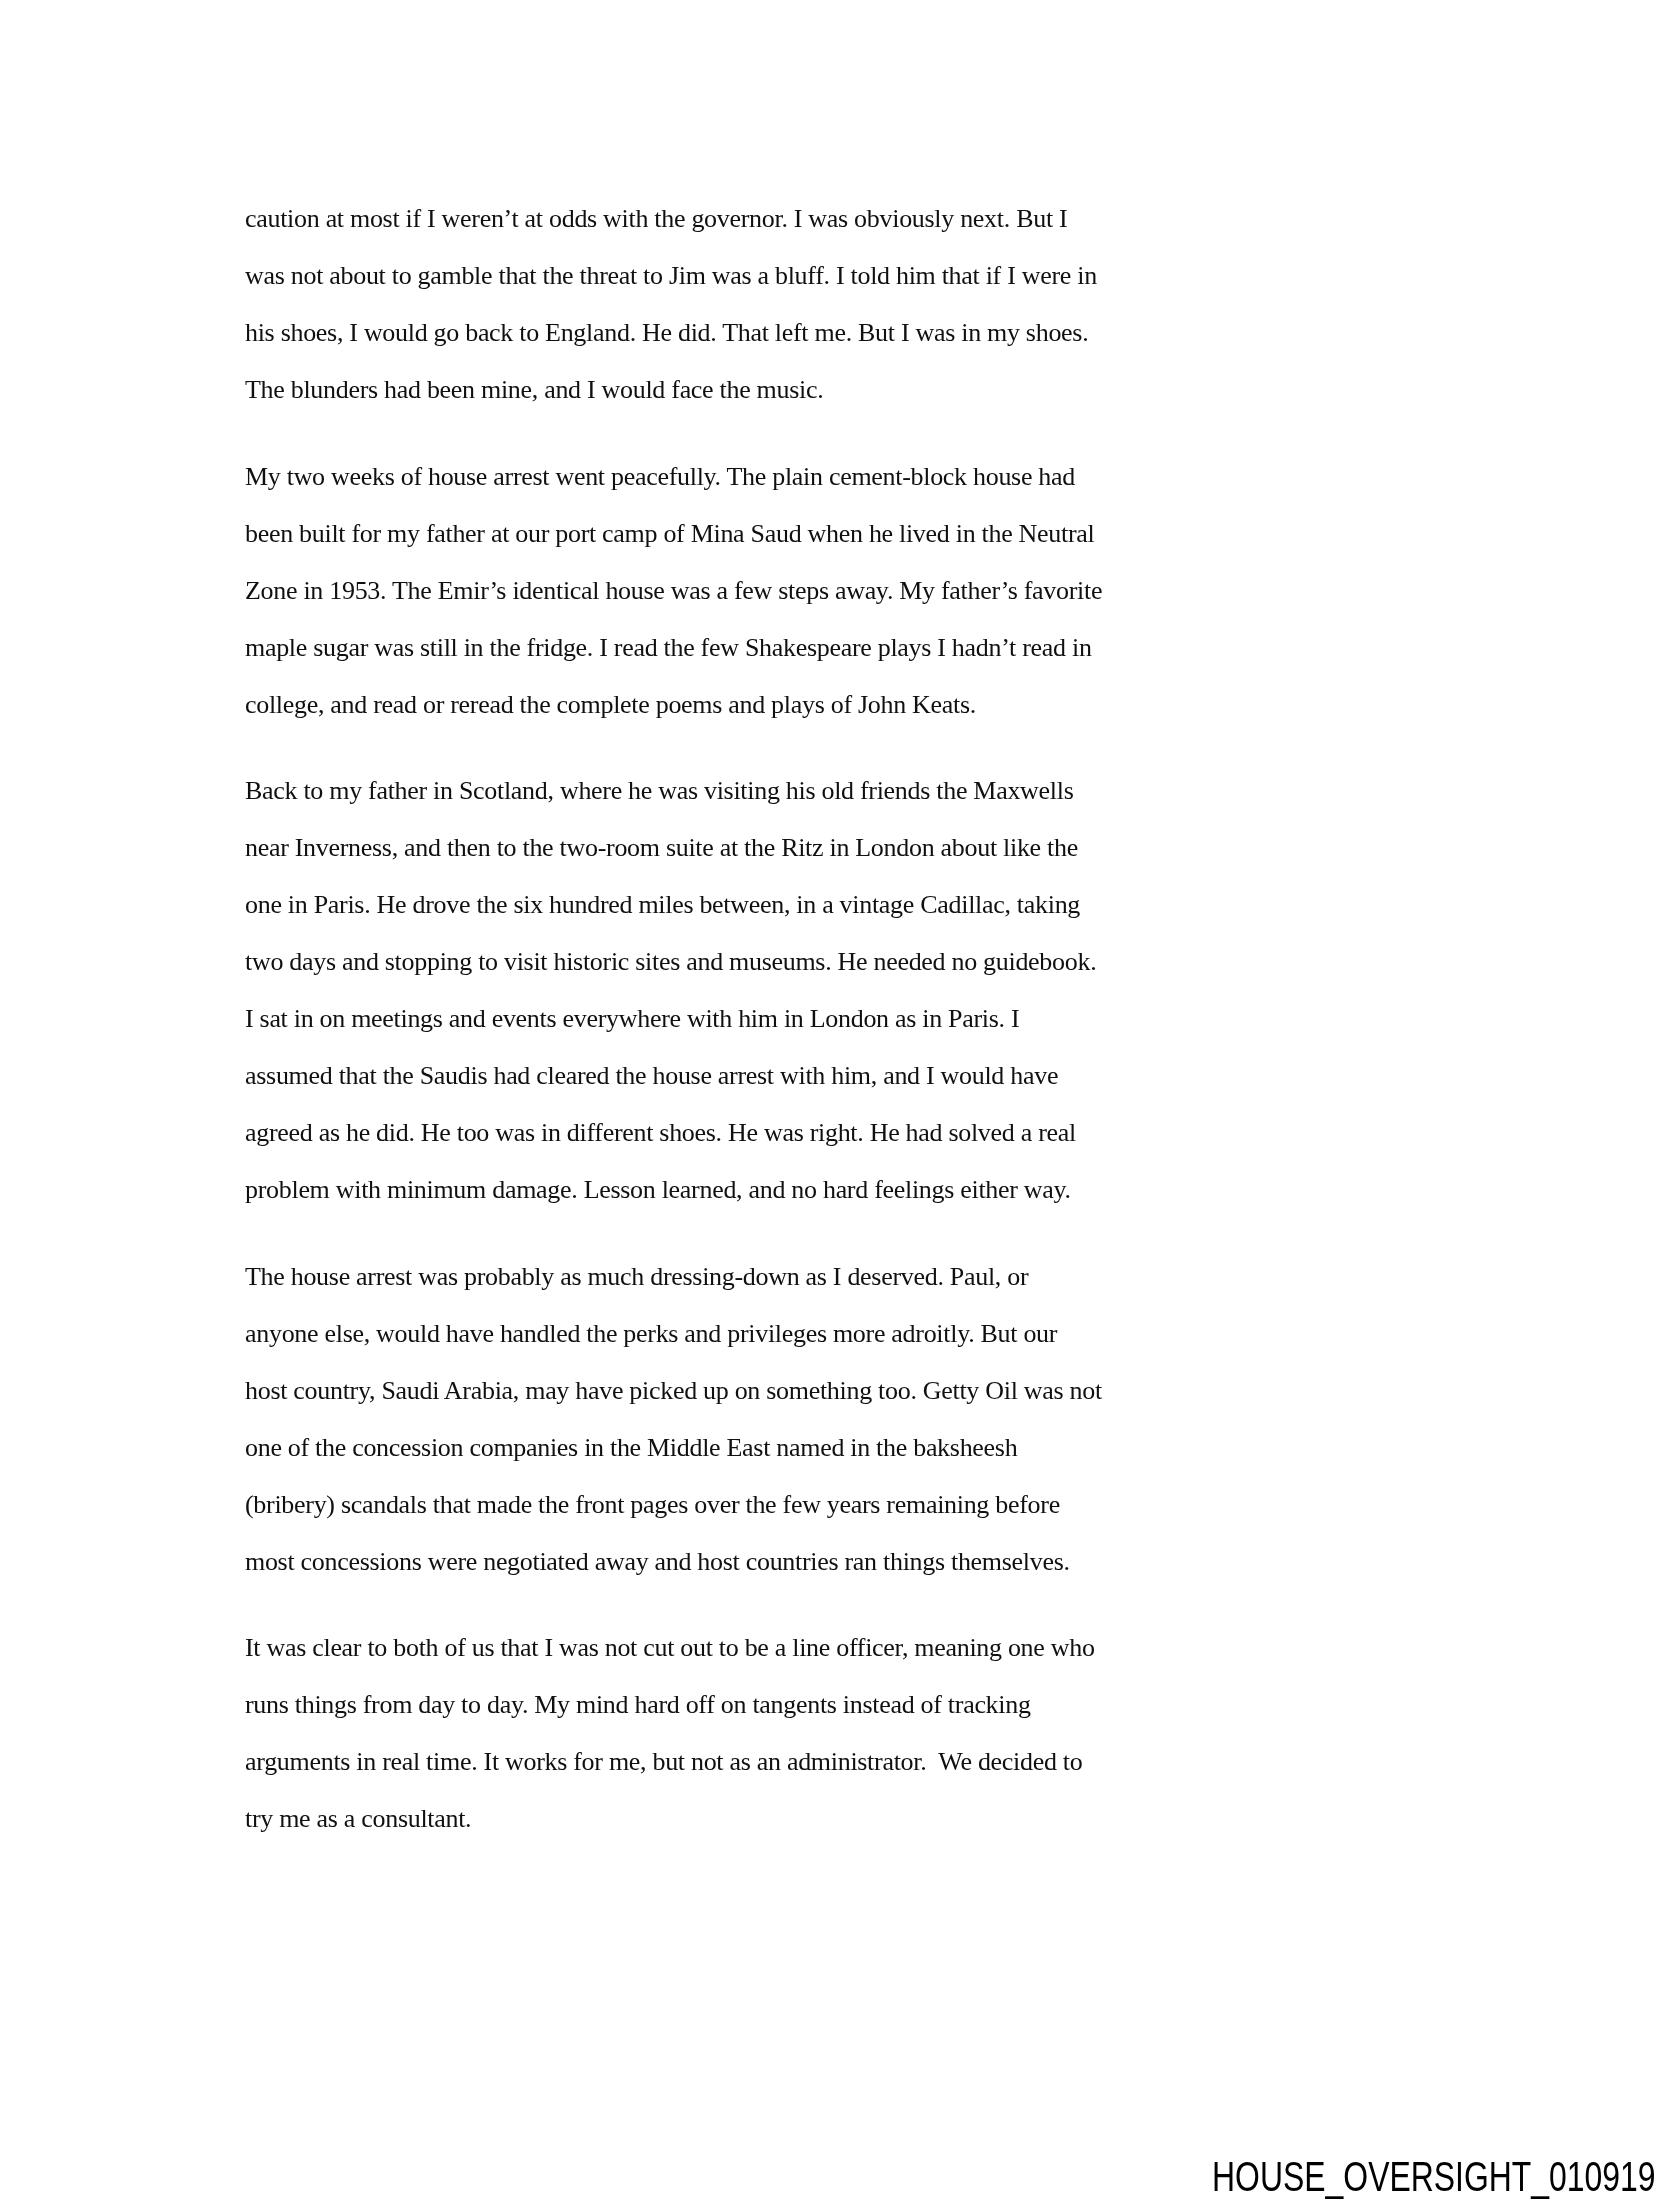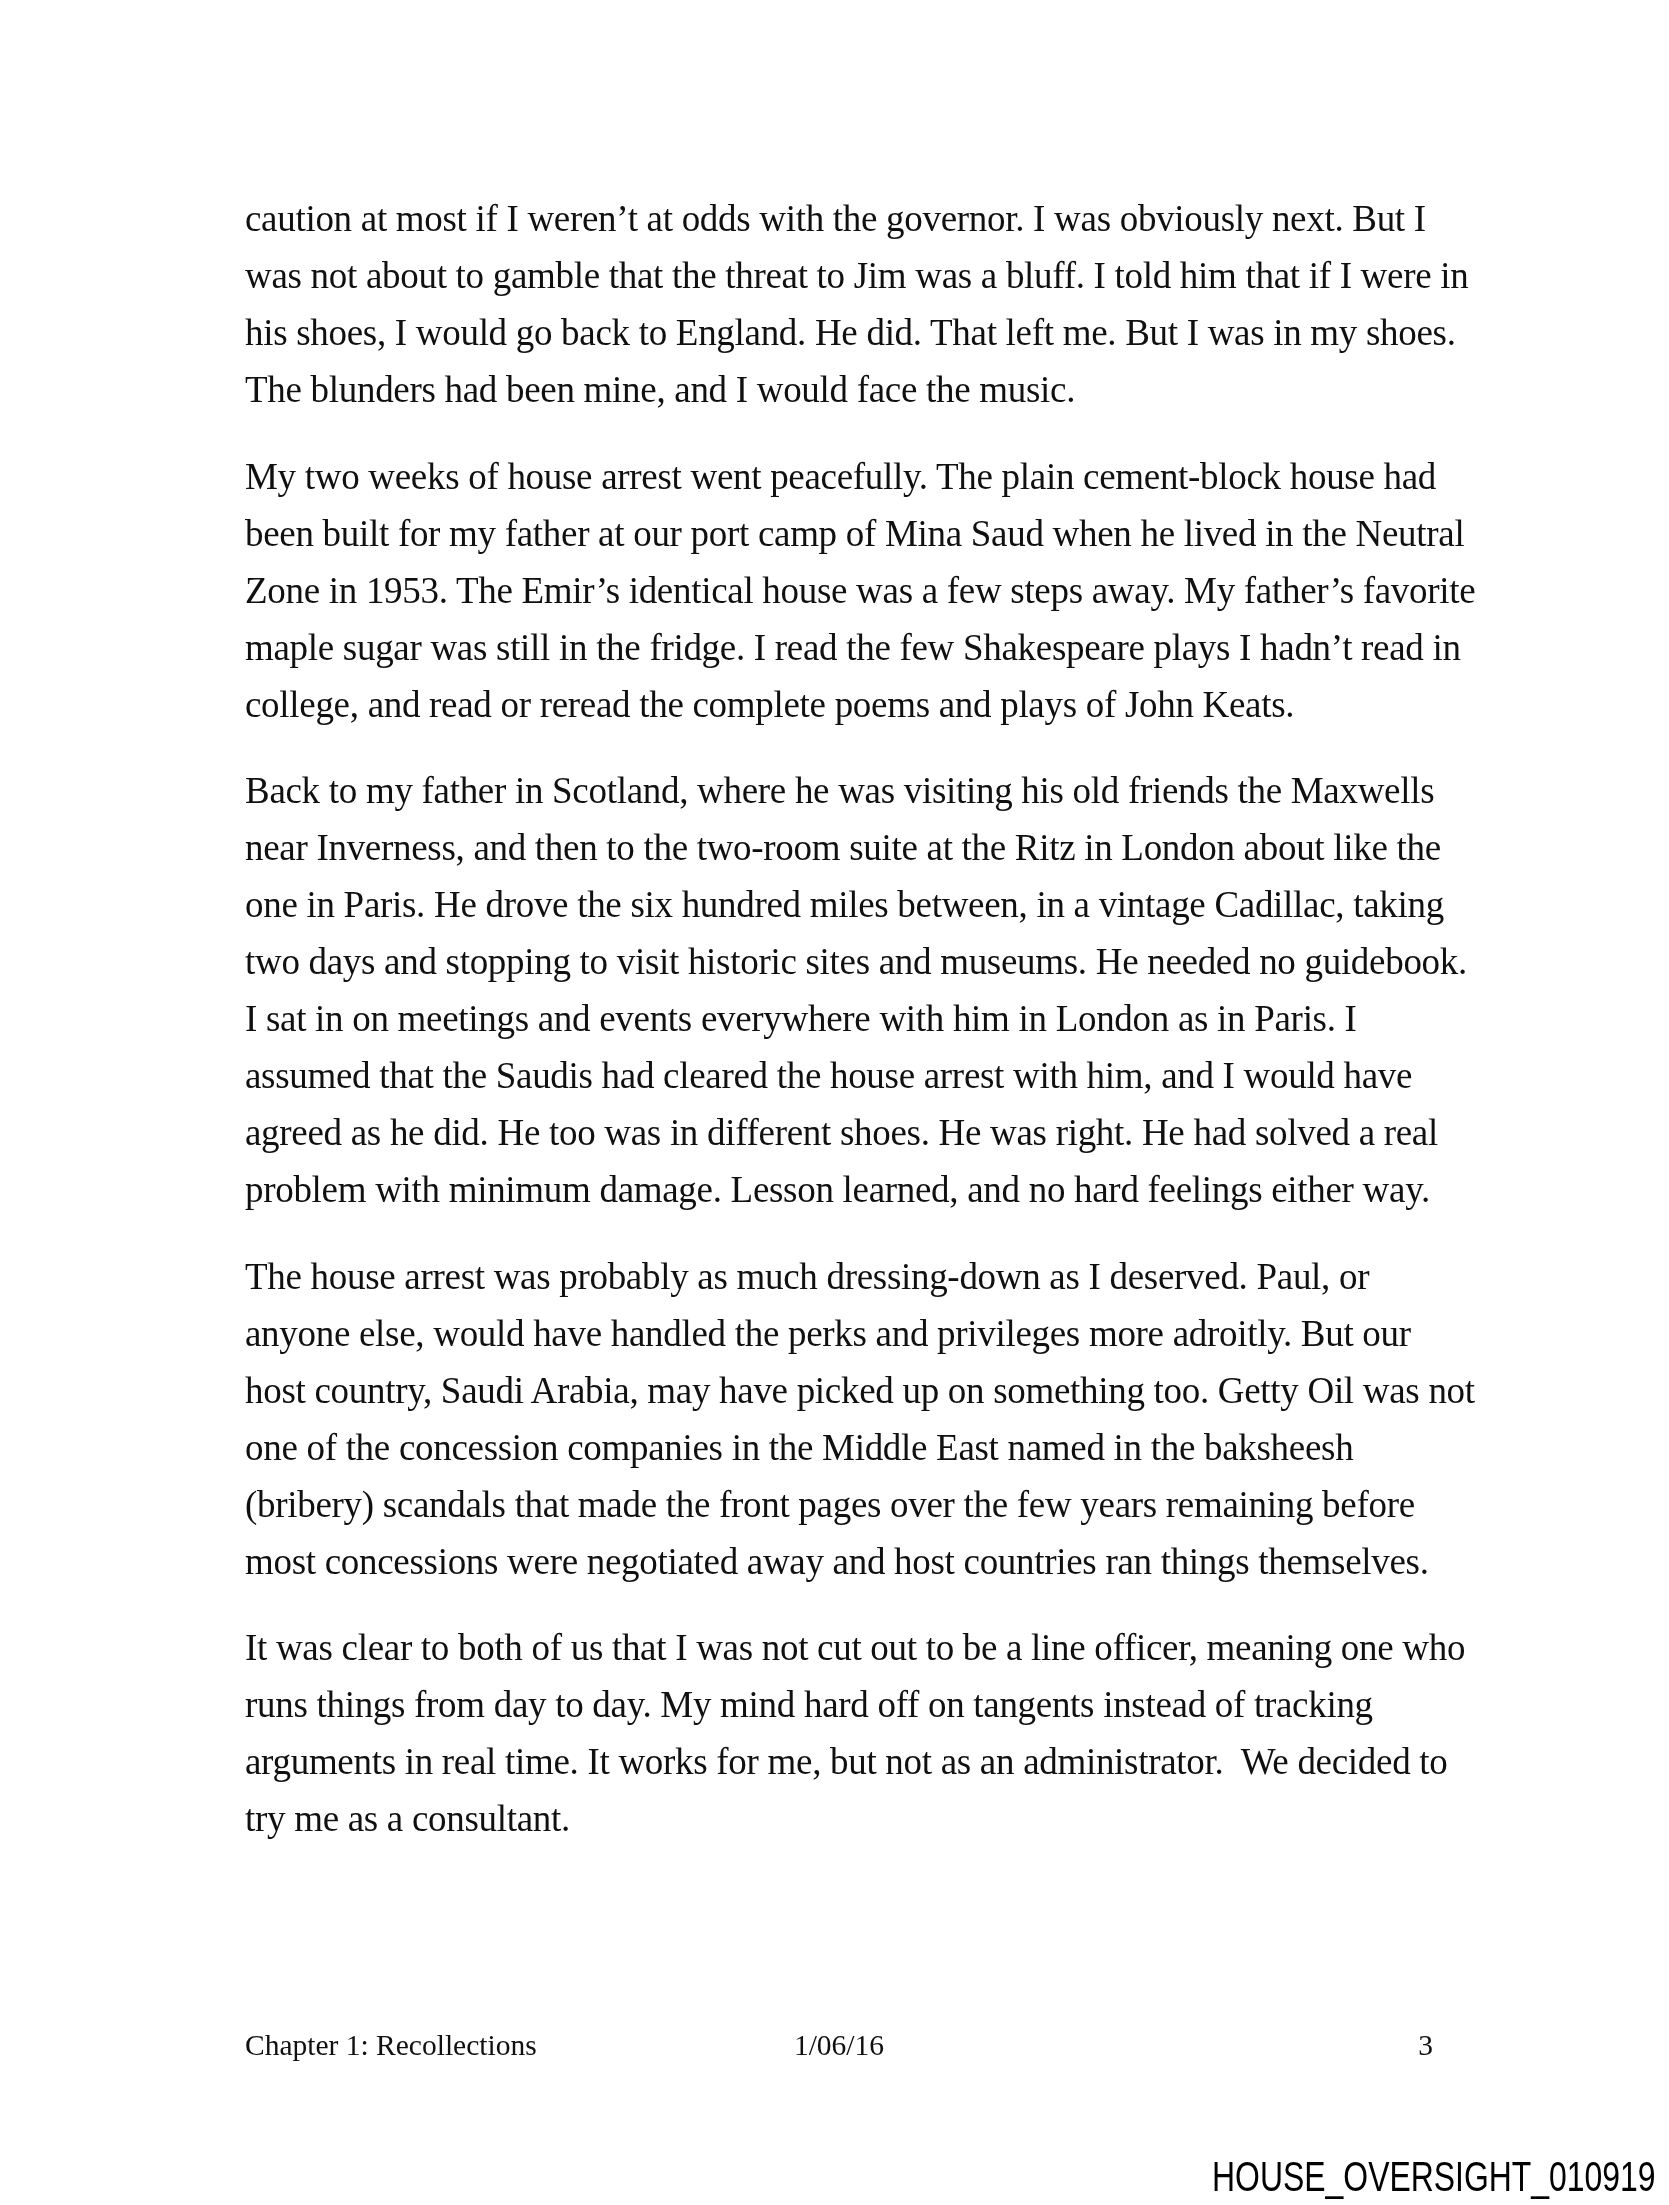--- a/index.html
+++ b/index.html
@@ -17,21 +17,21 @@
     position: relative;
     width: 1669px;
     height: 2205px;
     background: #ffffff;
   }
   .content {
     position: absolute;
     left: 245px;
     top: 190px;
     width: 1188px;
-    font-size: 37px;
+    font-size: 26px;
     line-height: 57px;
     letter-spacing: -0.3px;
     color: #101010;
   }
   .content p {
     margin: 0 0 29.5px 0;
     white-space: pre;      
   }
   .footer {
     position: absolute;
@@ -89,22 +89,17 @@
 host country, Saudi Arabia, may have picked up on something too. Getty Oil was not
 one of the concession companies in the Middle East named in the baksheesh
 (bribery) scandals that made the front pages over the few years remaining before
 most concessions were negotiated away and host countries ran things themselves.</p>
     <p>It was clear to both of us that I was not cut out to be a line officer, meaning one who
 runs things from day to day. My mind hard off on tangents instead of tracking
 arguments in real time. It works for me, but not as an administrator.  We decided to
 try me as a consultant.</p>
   </div>
 
-  <div class="footer">
-    <span class="chapter">Chapter 1: Recollections</span>
-    <span class="date">1/06/16</span>
-    <span class="pagenum">3</span>
-  </div>
 
   <div class="bates">HOUSE_OVERSIGHT_010919</div>
 
 </div>
 
 
 </body></html>

